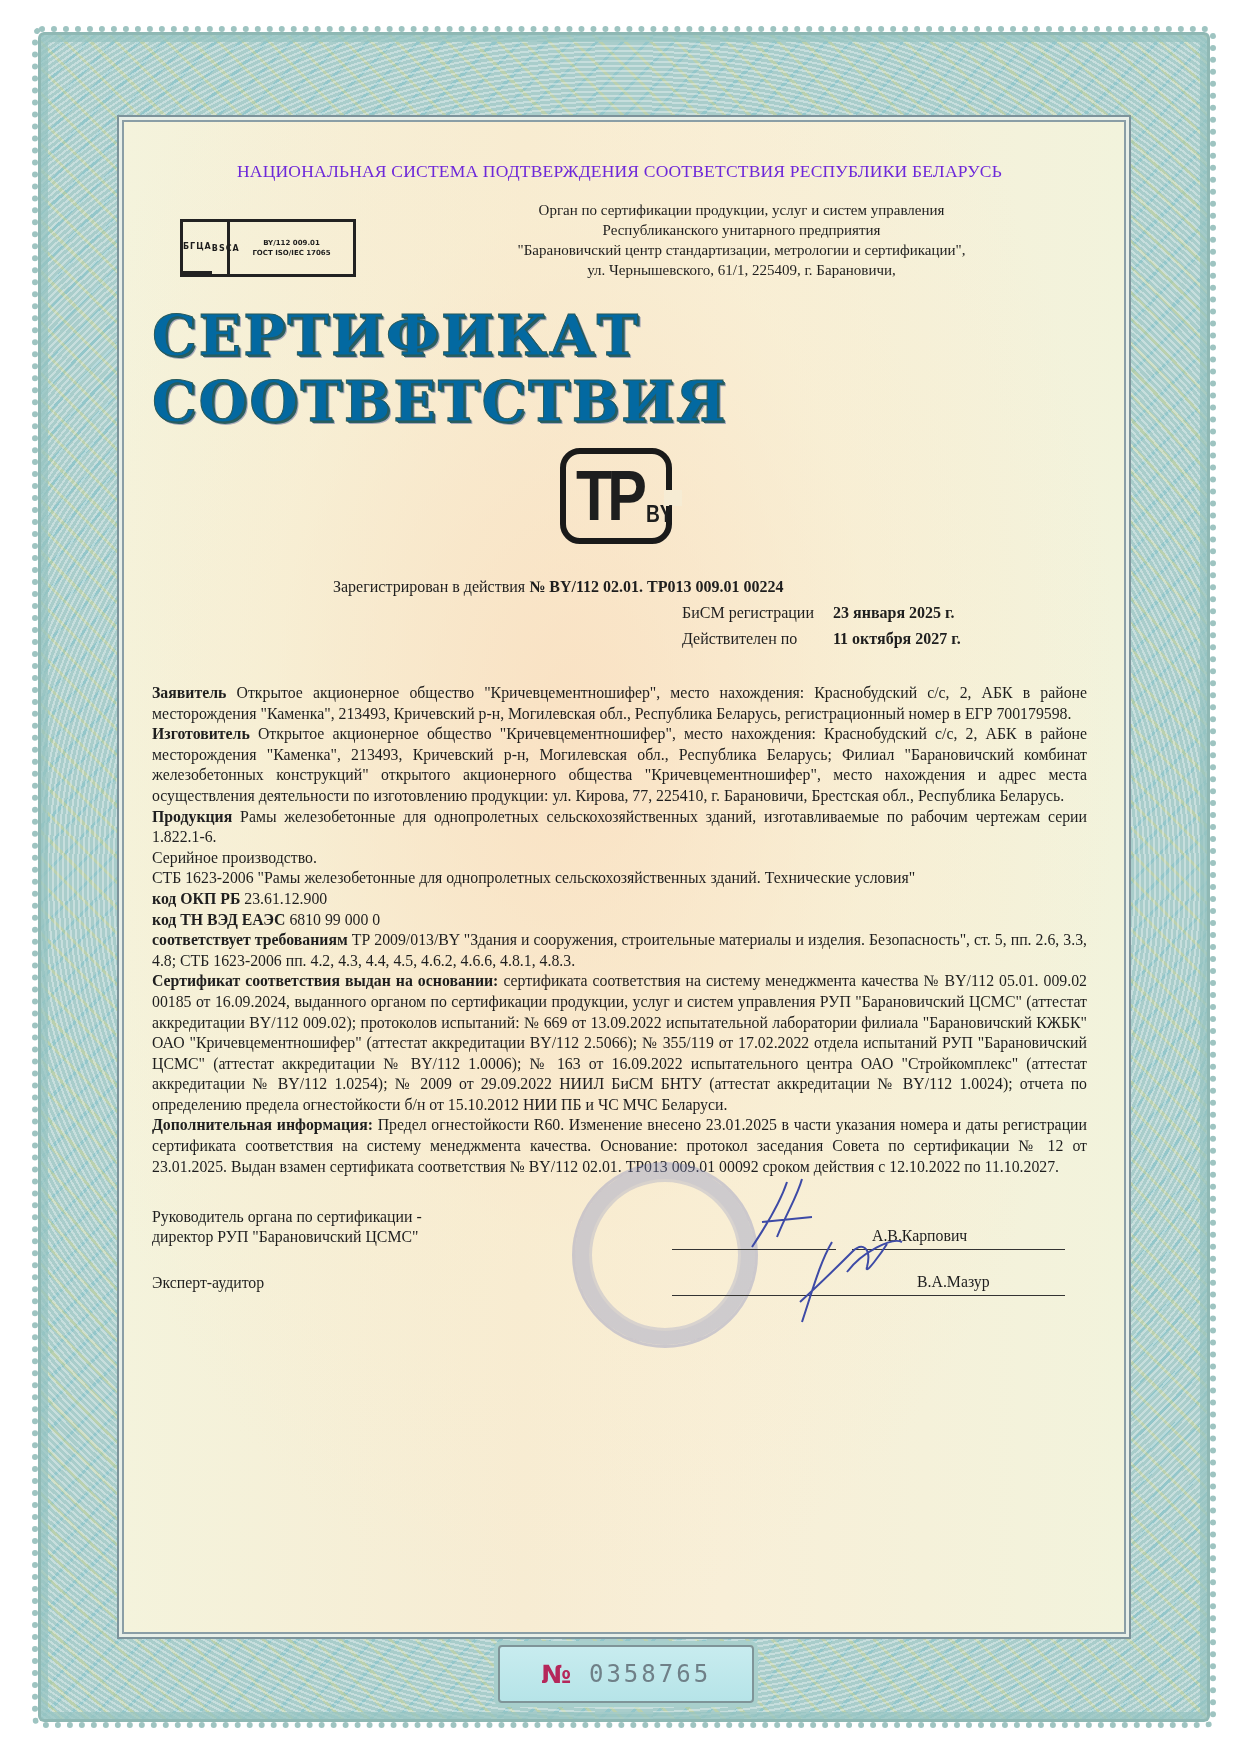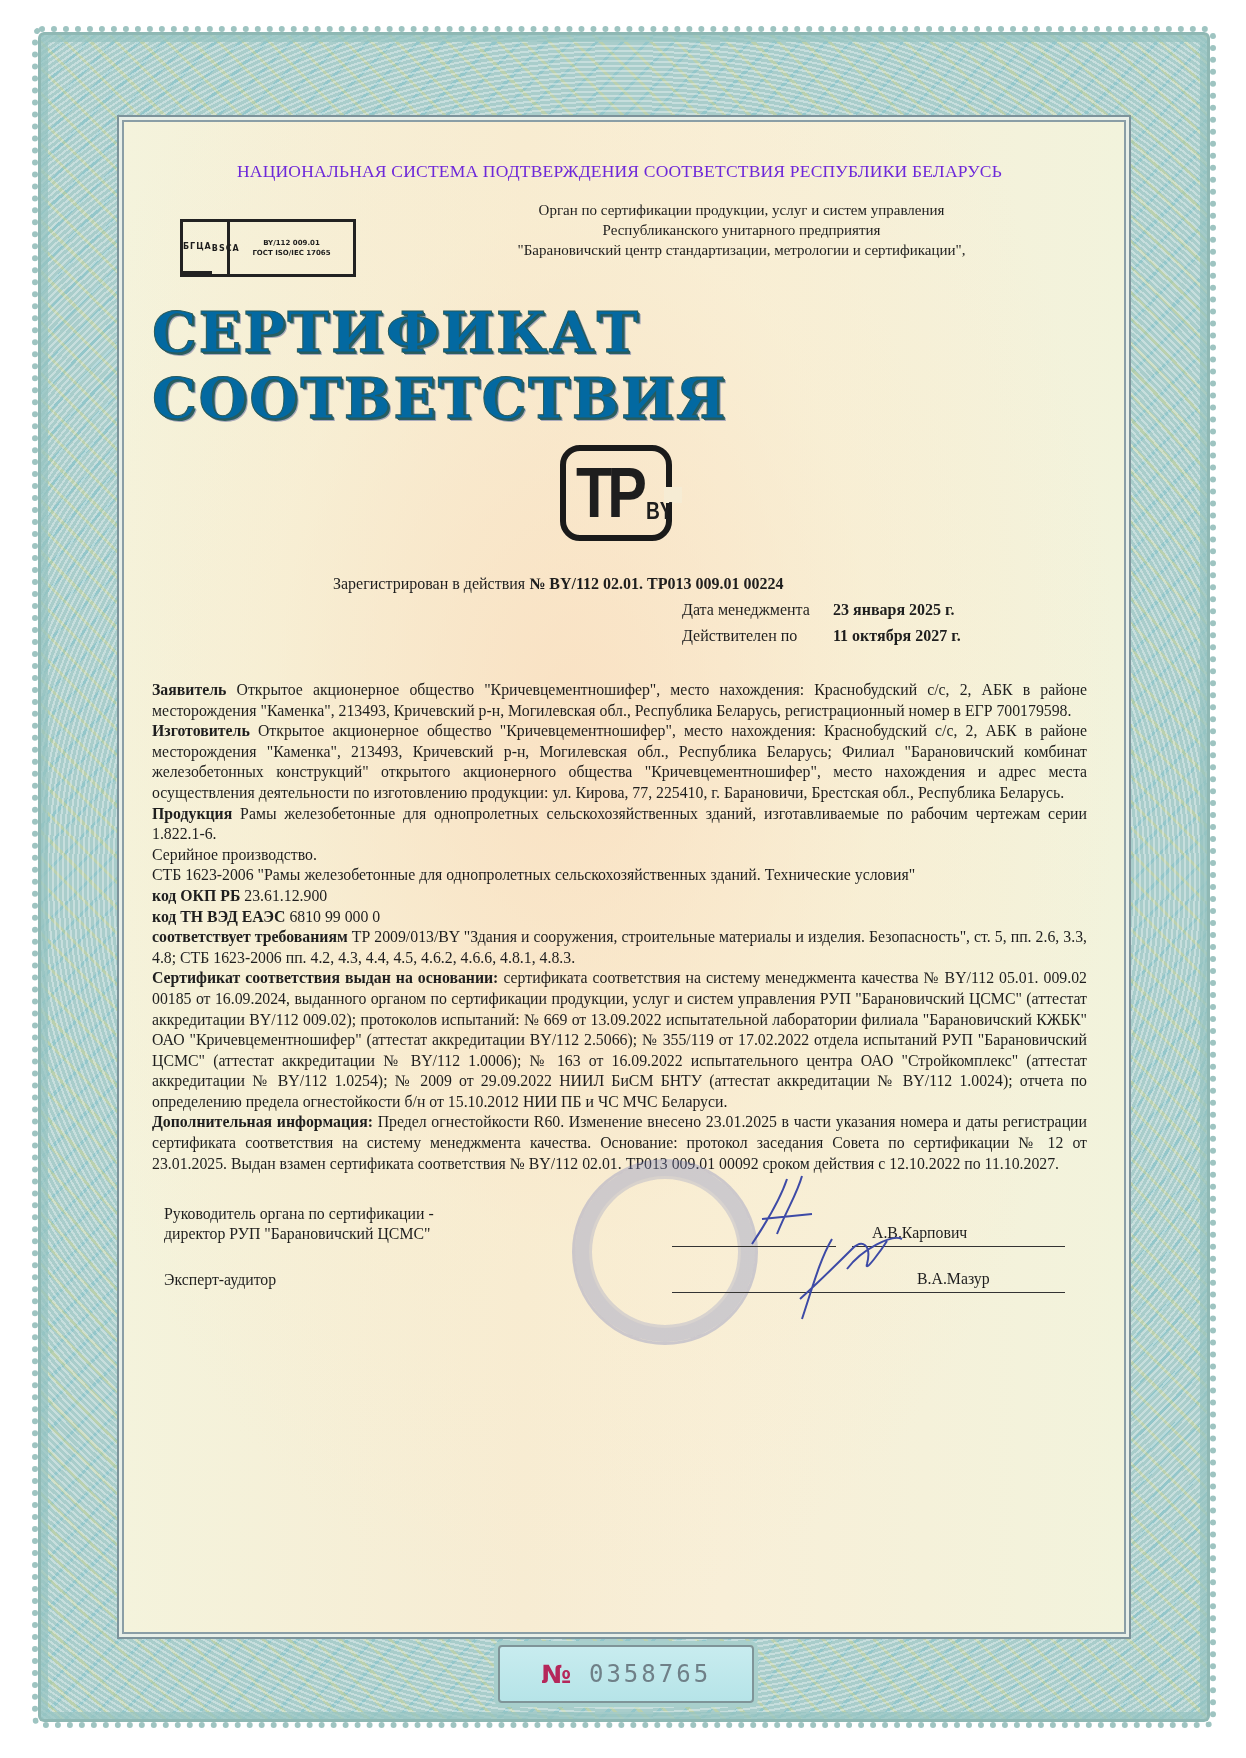--- a/index.html
+++ b/index.html
@@ -76,21 +76,21 @@
     font-size: 24px; font-weight: bold; transform: scaleX(0.8); transform-origin: left; }
   .reg-line { margin-top: 28px; margin-left: 181px; font-size: 16px; }
   .reg-line b { font-weight: bold; }
   .reg-row { font-size: 16px; margin-top: 8px; margin-left: 530px; }
   .reg-row .lbl { display: inline-block; width: 147px; }
   .reg-row b { font-weight: bold; }
   .body-text { margin-top: 35px; font-size: 15.8px; line-height: 20.6px; text-align: justify; }
   .body-text p { margin: 0; }
   .body-text b { font-weight: bold; }
   .signs { position: relative; margin-top: 30px; height: 110px; font-size: 15.8px; line-height: 20px; }
-  .sign-left { position: absolute; left: 12px; top: 0; }
+  .sign-left { position: absolute; left: 0; top: 0; }
   .sign-left .expert { margin-top: 26px; }
   .sig-line { position: absolute; border-bottom: 1px solid #333; height: 22px; }
   .sig-name { position: absolute; font-size: 15.8px; }
   .stamp {
     position: absolute; left: 420px; top: -45px; width: 180px; height: 180px; border-radius: 50%;
     border: 3px solid rgba(120,130,190,0.35); box-shadow: inset 0 0 0 14px rgba(140,150,200,0.12), inset 0 0 0 17px rgba(120,130,190,0.25);
   }
   .signature { position: absolute; }
   .number-box {
     position: absolute; left: 498px; top: 1645px; width: 252px; height: 54px;
@@ -120,38 +120,39 @@
       </div>
       <div class="bgca-right">
         <div>BY/112 009.01</div>
         <div>ГОСТ ISO/IEC 17065</div>
       </div>
     </div>
     <div class="org-block">
       <div>Орган по сертификации продукции, услуг и систем управления</div>
       <div>Республиканского унитарного предприятия</div>
       <div>"Барановичский центр стандартизации, метрологии и сертификации",</div>
+      <div>ул. Чернышевского, 61/1, 225409, г. Барановичи,</div>
     </div>
   </div>
 
   <div class="cert-title">СЕРТИФИКАТ СООТВЕТСТВИЯ</div>
 
   <div class="tr-mark">
     <div class="box"></div>
     <div class="gap"></div>
     <div class="tp">TP</div>
     <div class="by">BY</div>
   </div>
 
   <div class="reg-line">
     <span>Зарегистрирован в действия</span>
     <b>№ BY/112 02.01. ТР013 009.01 00224</b>
   </div>
   <div class="reg-row">
-    <span class="lbl">Дата менеджмента</span>
+    <span class="lbl">БиСМ регистрации</span>
     <b>23 января 2025 г.</b>
   </div>
   <div class="reg-row">
     <span class="lbl">Действителен по</span>
     <b>11 октября 2027 г.</b>
   </div>
 
   <div class="body-text">
     <p>
       <b>Заявитель</b>

